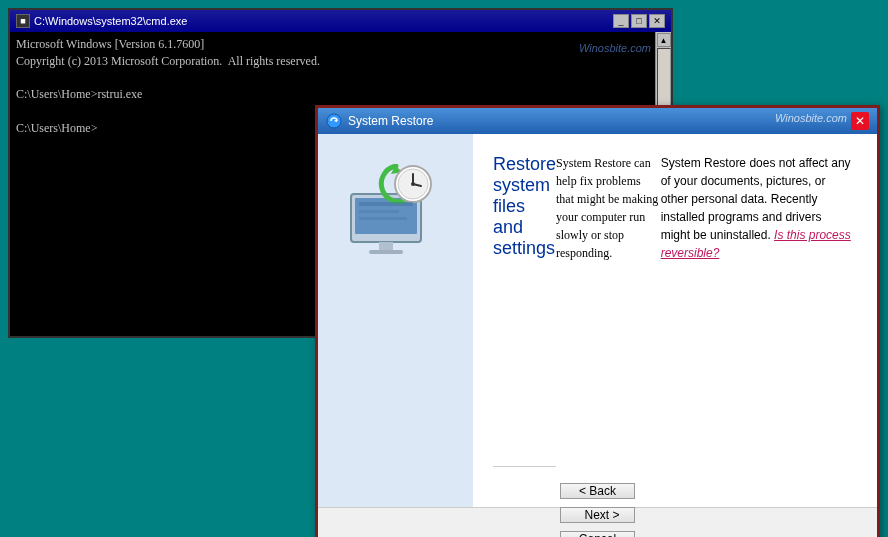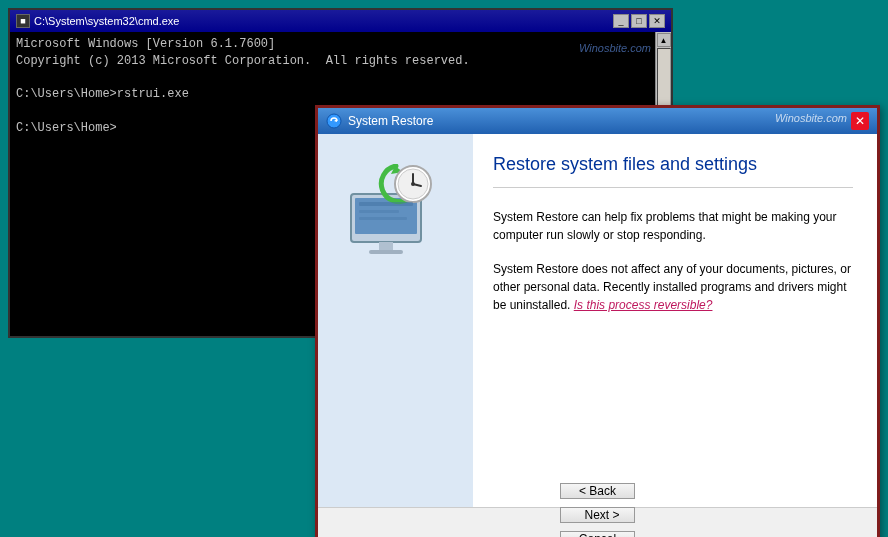--- a/index.html
+++ b/index.html
@@ -171,35 +171,36 @@
       align-items: flex-start;
       justify-content: center;
       padding-top: 30px;
       flex-shrink: 0;
     }
     .restore-right-panel {
       flex: 1;
       padding: 20px 24px 20px 20px;
       background: #fff;
       display: flex;
-      flex-direction: column;
+      flex-direction: row;
     }
     .restore-title {
       font-size: 18px;
       color: #003399;
       font-weight: normal;
       margin-bottom: 20px;
       border-bottom: 1px solid #ccc;
       padding-bottom: 12px;
     }
     .restore-desc {
       font-size: 12px;
       color: #000;
       line-height: 1.5;
       margin-bottom: 16px;
+      font-family: Liberation Serif, serif;
     }
     .restore-desc2 {
       font-size: 12px;
       color: #000;
       line-height: 1.5;
     }
     .restore-link {
       color: #be185d;
       text-decoration: underline;
       cursor: pointer;
@@ -230,41 +231,42 @@
     .footer-btn-next {
       background: linear-gradient(to bottom, #f5f5f5, #e0e0e0);
       border: 1px solid #999;
       padding-left: 21px;
     }
 
     
     .cmd-line {
       line-height: 1.4;
       white-space: pre;
+      font-family: Liberation Serif, serif;
     }
 
     
     .cmd-watermark {
       position: absolute;
       top: 10px;
       right: 20px;
       color: rgba(100,149,237,0.6);
       font-size: 11px;
       font-family: Arial, sans-serif;
       font-style: italic;
     }
   </style>
 </head>
 <body>
 
 <div class="cmd-window">
   <div class="cmd-titlebar">
     <div class="cmd-titlebar-left">
       <div class="cmd-titlebar-icon">■</div>
-      <span>C:\System\system32\cmd.exe</span>
+      <span>C:\Windows\system32\cmd.exe</span>
     </div>
     <div class="cmd-titlebar-controls">
       <div class="cmd-titlebar-btn">_</div>
       <div class="cmd-titlebar-btn">□</div>
       <div class="cmd-titlebar-btn">✕</div>
     </div>
   </div>
   <div style="position:relative; display:flex; flex:1; overflow:hidden;">
     <span class="cmd-watermark">Winosbite.com</span>
     <div class="cmd-content-area">

